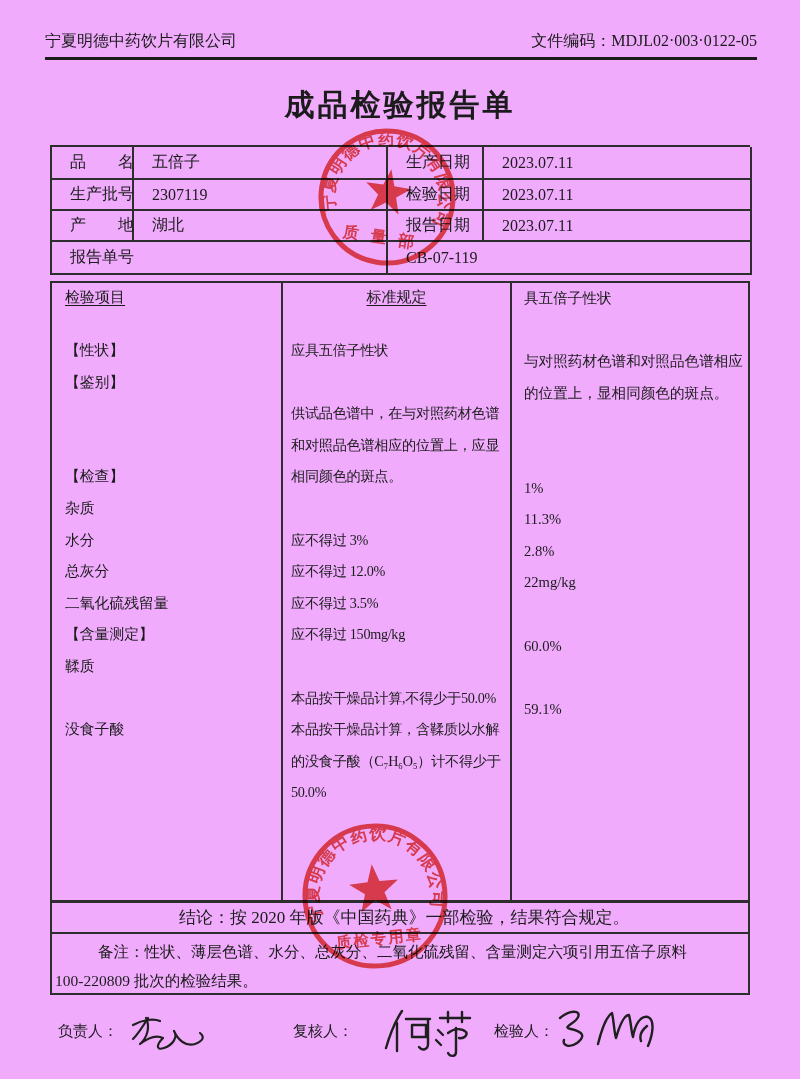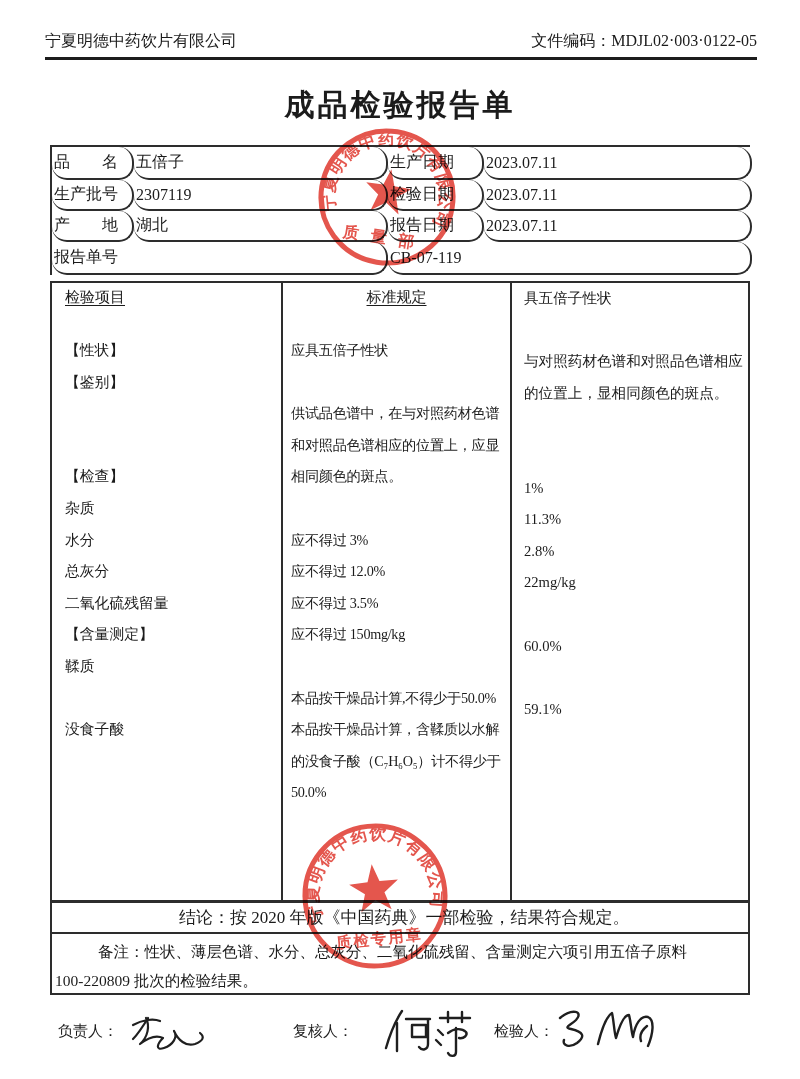--- a/index.html
+++ b/index.html
@@ -1,33 +1,33 @@
 <!DOCTYPE html>
 <html><head>
 <meta charset="utf-8">
 <style>
   html,body{margin:0;padding:0;background:#888;}
-  .page{position:relative;width:800px;height:1079px;margin:0 auto;background:#ffffff;
+  .page{position:relative;width:800px;height:1079px;margin:0 auto;background:#f0abfc;
         font-family:"Liberation Serif","DejaVu Serif",serif;color:#1b1b1b;overflow:hidden;}
   .abs{position:absolute;}
 
   
   .hdr{left:45px;top:31px;width:712px;display:flex;justify-content:space-between;font-size:16px;}
   .hdr-rule{left:45px;top:57px;width:712px;border-top:3px solid #1c1c1c;height:0;}
 
   
   .title{left:0;top:85px;width:800px;text-align:center;font-size:30px;font-weight:bold;letter-spacing:3px;}
 
   
   .info{left:50px;top:145px;width:700px;display:grid;
         grid-template-columns:82px 254px 96px 268px;
         grid-template-rows:33px 31px 31px 33px;
         border-top:2px solid #2d2d2d;border-left:2px solid #2d2d2d;box-sizing:border-box;font-size:16px;}
   .info .cell{border-right:2px solid #2d2d2d;border-bottom:2px solid #2d2d2d;display:flex;align-items:center;
-        padding-left:2px;box-sizing:border-box;white-space:pre;border-radius:15px;}
+        padding-left:18px;box-sizing:border-box;white-space:pre;}
   .info .sp2a{grid-column:1/3;}
   .info .sp2b{grid-column:3/5;}
 
   
   .main{left:50px;top:281px;width:700px;height:621px;border:2px solid #2d2d2d;box-sizing:border-box;display:flex;}
   .col{height:100%;box-sizing:border-box;}
   .col-item{width:231px;border-right:2px solid #2d2d2d;}
   .col-std{width:229px;border-right:2px solid #2d2d2d;}
   .col-res{flex:1;}
   .col .hd{height:52px;padding-top:5px;font-size:15px;box-sizing:border-box;}

